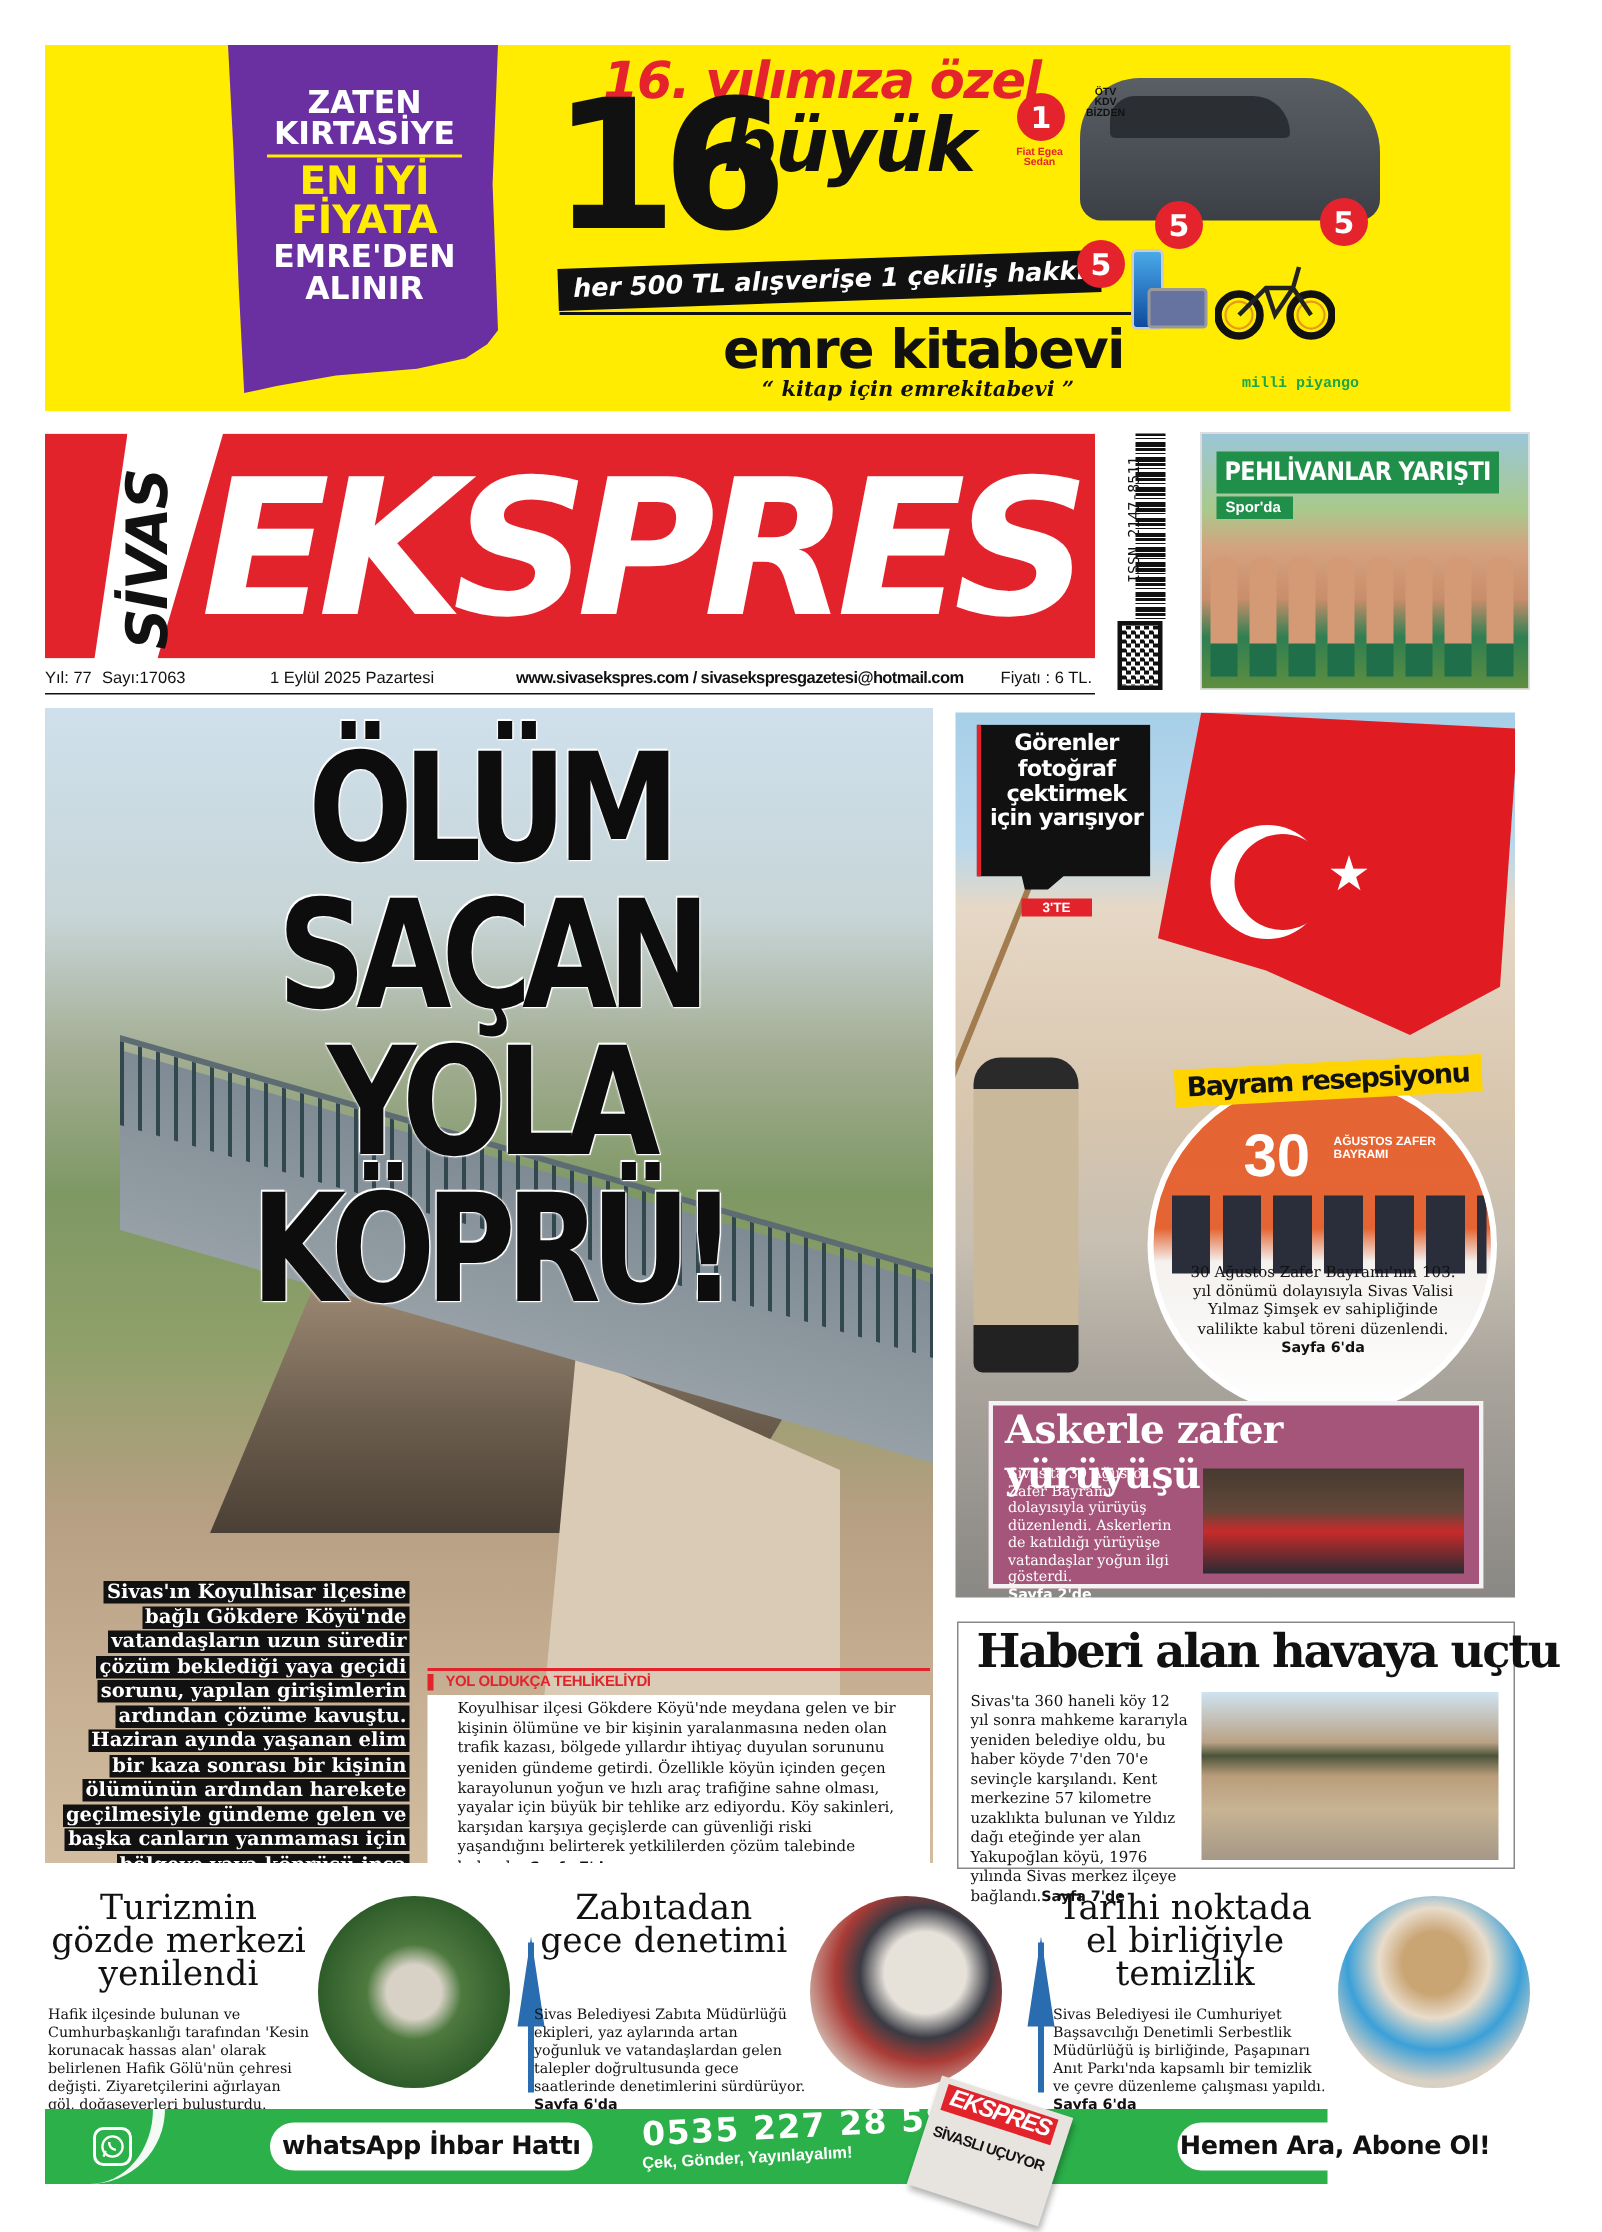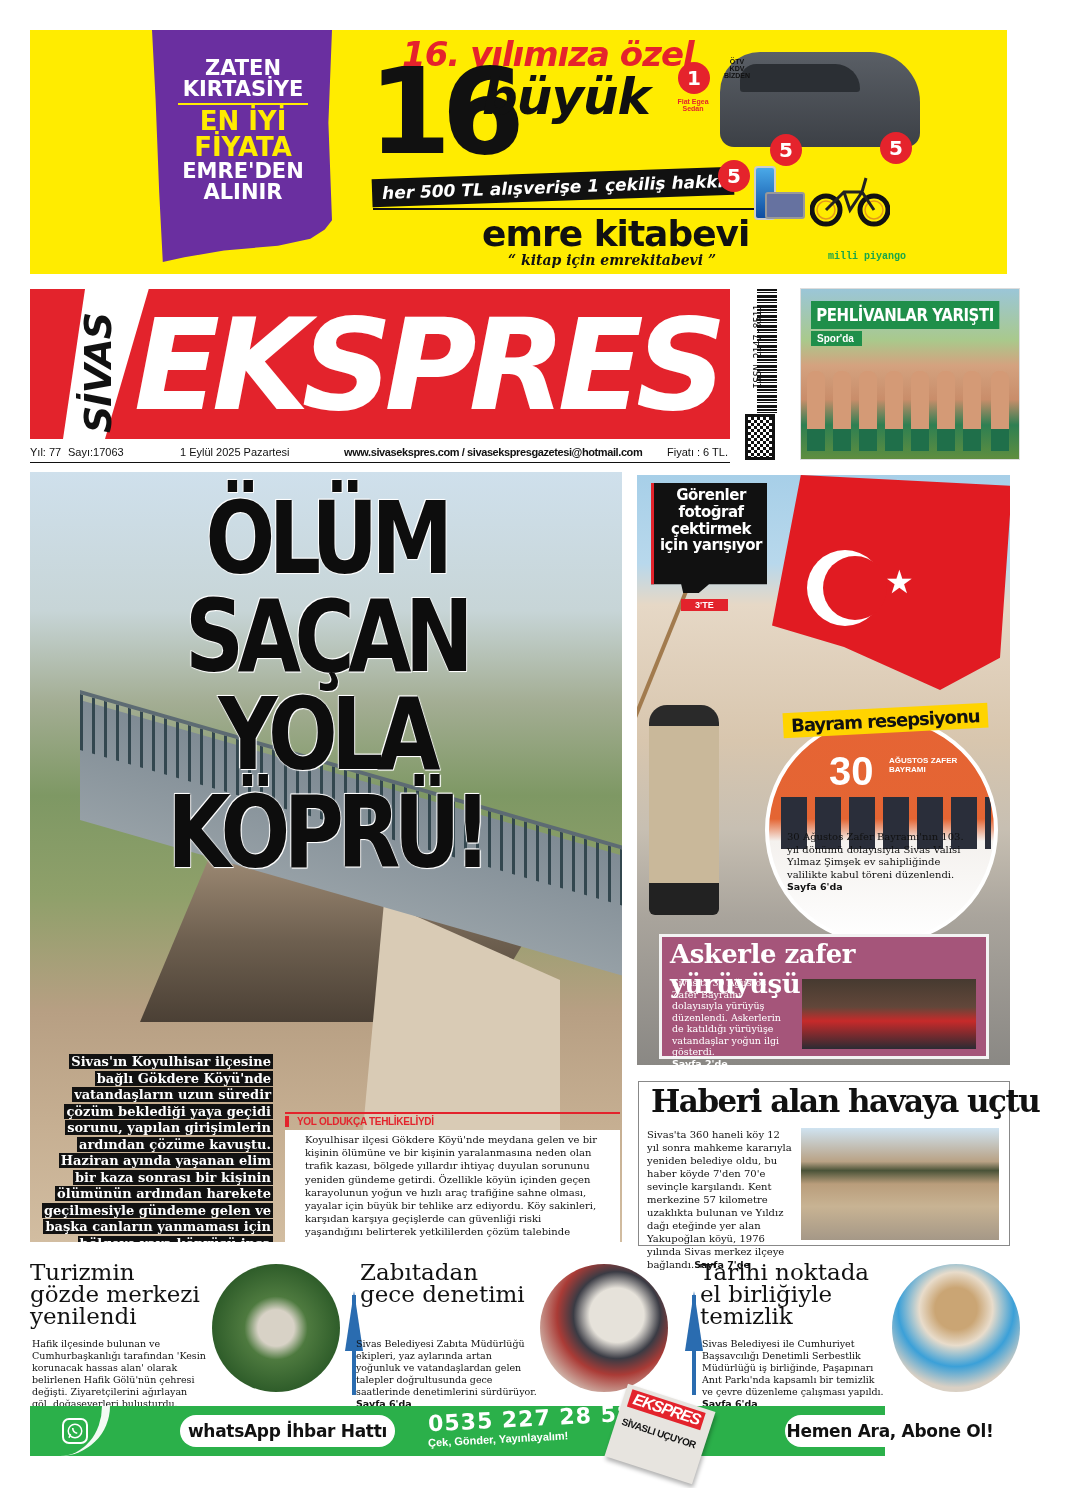--- a/index.html
+++ b/index.html
@@ -86,36 +86,36 @@
   .rp-man { position: absolute; left: 12px; top: 230px; width: 70px; height: 210px; background: linear-gradient(180deg,#2a2a2a 0 10%, #c9b89a 10% 85%, #222 85%); border-radius: 18px 18px 6px 6px; }
   .rp-tag { position: absolute; left: 14px; top: 8px; width: 116px; height: 110px; background: #111; clip-path: polygon(0 0, 100% 0, 100% 92%, 50% 92%, 30% 110%, 26% 92%, 0 92%); border-left: 3px solid #e3232c; }
   .rp-tag-text { position: absolute; left: 18px; top: 12px; width: 112px; text-align: center; color: #fff; font-weight: bold; font-size: 15px; line-height: 1.12; font-family: "DejaVu Sans", sans-serif; letter-spacing:-0.5px; }
   .rp-tag-ref { position: absolute; left: 44px; top: 124px; background: #e3232c; color: #fff; font-size: 9px; font-weight: bold; padding: 1px 14px; }
   .rp-bayram { position: absolute; left: 146px; top: 233px; background: #ffd400; color: #111; font-weight: 900; font-size: 18px; padding: 2px 8px; transform: rotate(-3deg); letter-spacing: -1px; font-family: "DejaVu Sans", sans-serif; z-index: 3; }
   .rp-circle { position: absolute; left: 128px; top: 240px; width: 233px; height: 230px; border-radius: 50%; border: 4px solid #fff; overflow: hidden; background: linear-gradient(180deg, #e66434 0%, #e46533 45%, #f4f1ee 55%, #fff 100%); }
   .rp-circle-30 { position: absolute; left: 60px; top: 30px; color: #fff; font-size: 40px; font-weight: 900; }
   .rp-circle-ag { position: absolute; left: 120px; top: 38px; color: #fff; font-size: 8px; font-weight: bold; line-height:1.1; }
   .rp-people { position: absolute; left: 12px; top: 78px; width: 210px; height: 52px;
     background: repeating-linear-gradient(90deg, #2a2e3a 0 26px, transparent 26px 34px); }
-  .rp-circle-text { position: absolute; left: 18px; top: 112px; width: 190px; font-family: "DejaVu Serif", serif; font-size: 10px; line-height: 1.25; color: #111; }
+  .rp-circle-text { position: absolute; left: 18px; top: 124px; width: 190px; text-align: center; font-family: "DejaVu Serif", serif; font-size: 10px; line-height: 1.25; color: #111; }
   .askerle { position: absolute; left: 22px; top: 459px; width: 330px; height: 125px; background: #a5557a; border: 3px solid #f3f3f3; }
   .askerle-title { position: absolute; left: 8px; top: 2px; color: #fff; font-family: "DejaVu Serif", serif; font-weight: bold; font-size: 26px; letter-spacing: -0.5px; }
   .askerle-body { position: absolute; left: 10px; top: 40px; width: 120px; color: #fff; font-family: "DejaVu Serif", serif; font-size: 9.5px; line-height: 1.22; }
   .askerle-body .sayfa { color:#fff; }
   .askerle-photo { position: absolute; left: 140px; top: 42px; width: 174px; height: 70px; background: linear-gradient(180deg, #463a30 0%, #62473a 40%, #c72a2a 60%, #2b2b33 100%); }
 
   
   .haberi { position: absolute; left: 638px; top: 1081px; width: 372px; height: 165px; border: 1.5px solid #888; background: #fff; }
   .haberi-title { position: absolute; left: 12px; top: 1px; font-family: "DejaVu Serif", serif; font-weight: bold; font-size: 31px; letter-spacing: -1.5px; color: #111; white-space: nowrap; }
   .haberi-body { position: absolute; left: 8px; top: 46px; width: 146px; font-family: "DejaVu Serif", serif; font-size: 10px; line-height: 1.3; color: #111; }
   .haberi-photo { position: absolute; left: 162px; top: 46px; width: 198px; height: 112px; background: linear-gradient(180deg, #cfe3f1 0%, #b9a285 30%, #4a5338 38%, #b99d7b 50%, #c8b393 70%, #a59887 100%); }
 
   
   .story { position: absolute; top: 1262px; height: 135px; }
-  .story-title { position: absolute; font-family: "DejaVu Serif", serif; font-size: 23px; line-height: 0.95; color: #111; }
+  .story-title { position: absolute; text-align: center; font-family: "DejaVu Serif", serif; font-size: 23px; line-height: 0.95; color: #111; }
   .story-body { position: absolute; font-family: "DejaVu Serif", serif; font-size: 9.5px; line-height: 1.26; color: #111; }
   .story-circle { position: absolute; border-radius: 50%; overflow: hidden; }
   .story-arrow { position: absolute; width: 4px; background: #2a6cb0; }
   .story-arrow::before { content:""; position:absolute; left:-7px; top:-4px; border-left:9px solid transparent; border-right:9px solid transparent; border-bottom:60px solid #2a6cb0; }
 
   
   .green { position: absolute; left: 30px; top: 1406px; width: 855px; height: 50px; background: #2bb04a; overflow: visible; }
   .green-curve { position: absolute; left: 0; top: 0; width: 80px; height: 50px; border-right: 8px solid #fff; border-radius: 0 0 60px 0; opacity: 0.95; clip-path: inset(0 0 0 0); }
   .green-wa { position: absolute; left: 32px; top: 12px; width: 26px; height: 26px; background: #2bb04a; border: 2px solid #fff; border-radius: 7px; }
   .green-wa svg { position:absolute; left:2px; top:2px; }

